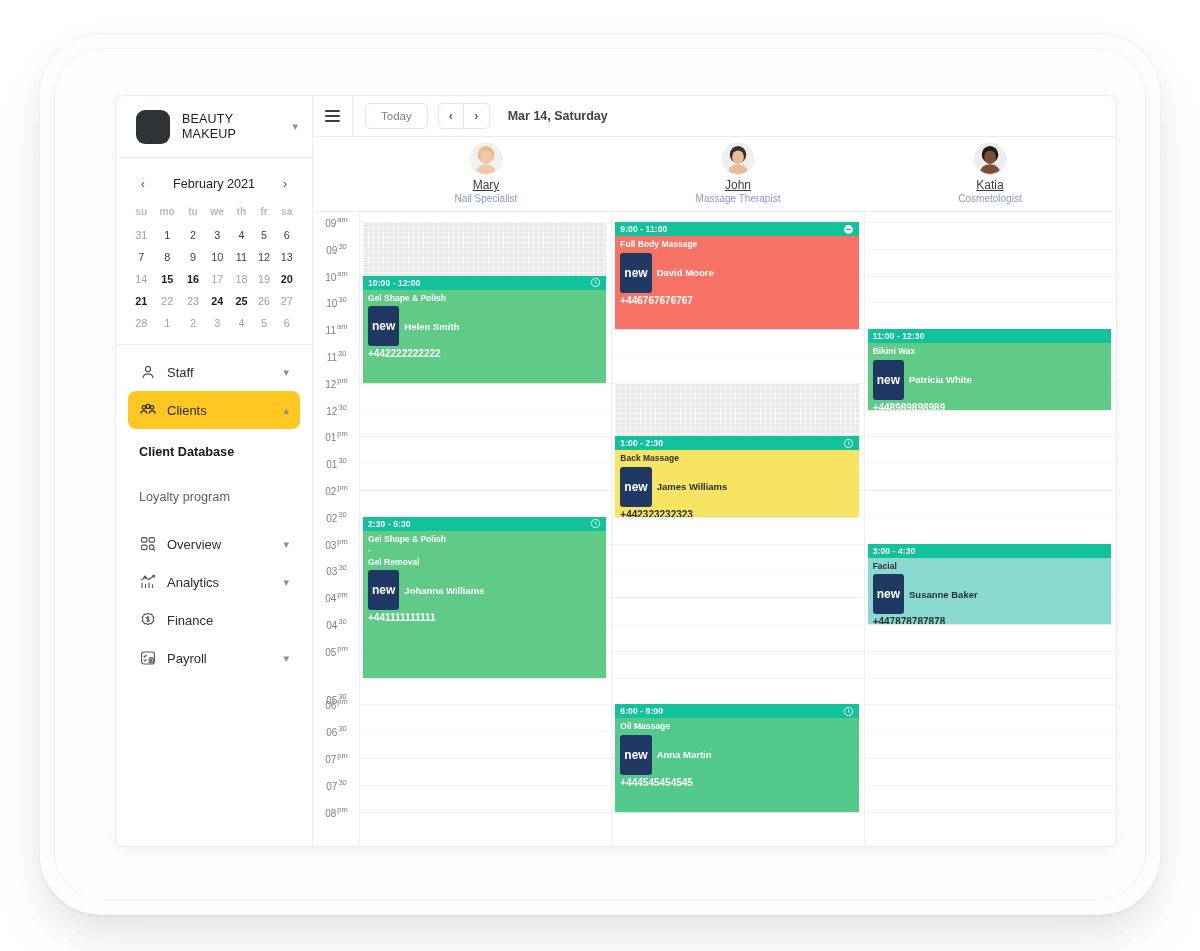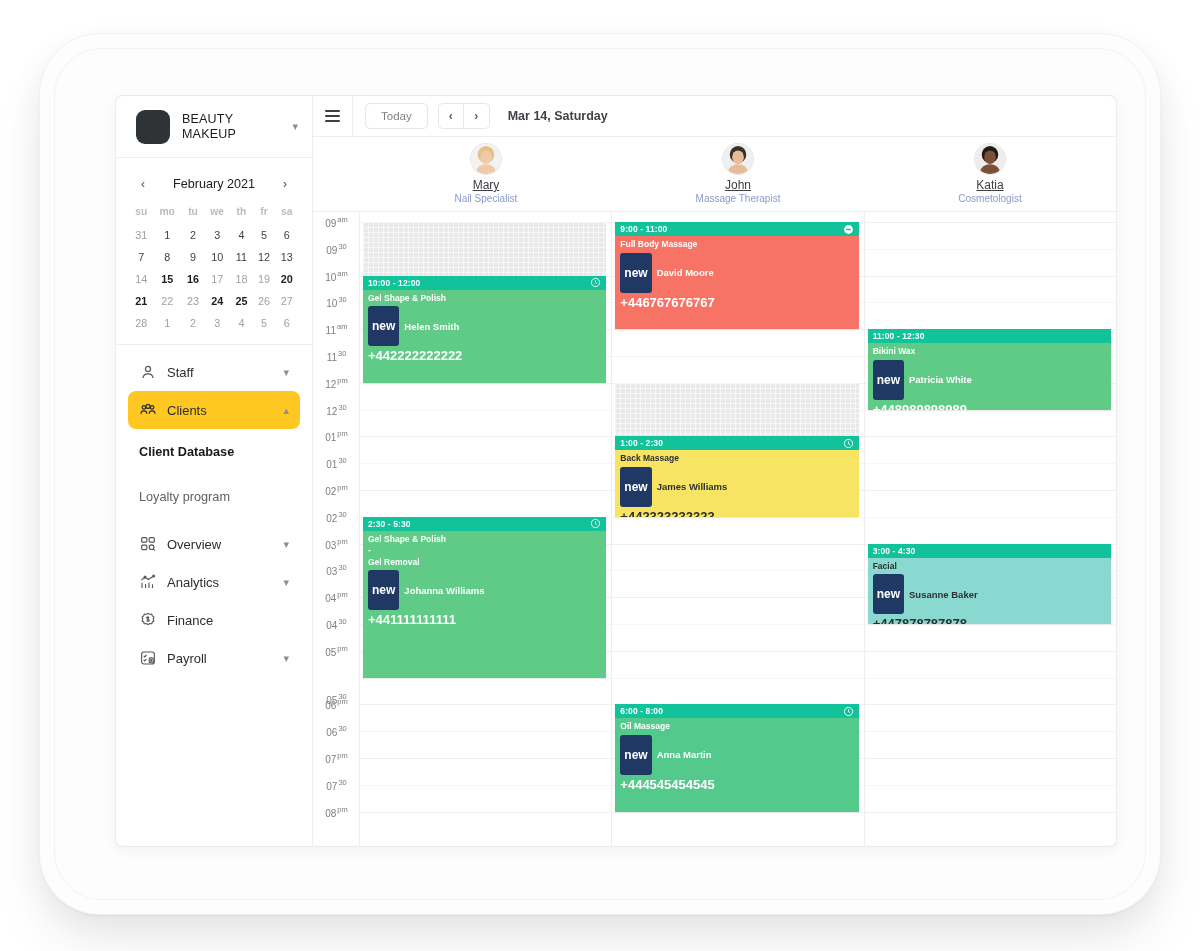--- a/index.html
+++ b/index.html
@@ -210,21 +210,21 @@
   .appt-ico { width: 11px; height: 11px; flex: 0 0 11px; }
   .appt-ico svg { display: block; width: 11px; height: 11px; }
   .appt-body { padding: 3px 5px 4px 5px; }
   .svc { font-size: 8.5px; font-weight: 700; color: #ffffff; line-height: 11.5px; }
   .cli-row { display: flex; align-items: center; gap: 5px; margin-top: 2px; }
   .newbadge {
     background: #1f3864; color: #ffffff; font-size: 12px; font-weight: 700;
     border-radius: 3px; padding: 14px 4px; line-height: 1;
   }
   .cli { font-size: 9.5px; font-weight: 700; color: #ffffff; }
-  .phone { font-size: 13px; font-weight: 700; color: #ffffff; margin-top: 2px; }
+  .phone { font-size: 10px; font-weight: 700; color: #ffffff; margin-top: 2px; }
 
   
   .appt.dark .svc, .appt.dark .cli, .appt.dark .phone { color: #2b2f33; }
 </style>
 </head>
 <body>
 
 <div id="device-frame">
   <div id="screen">
 

